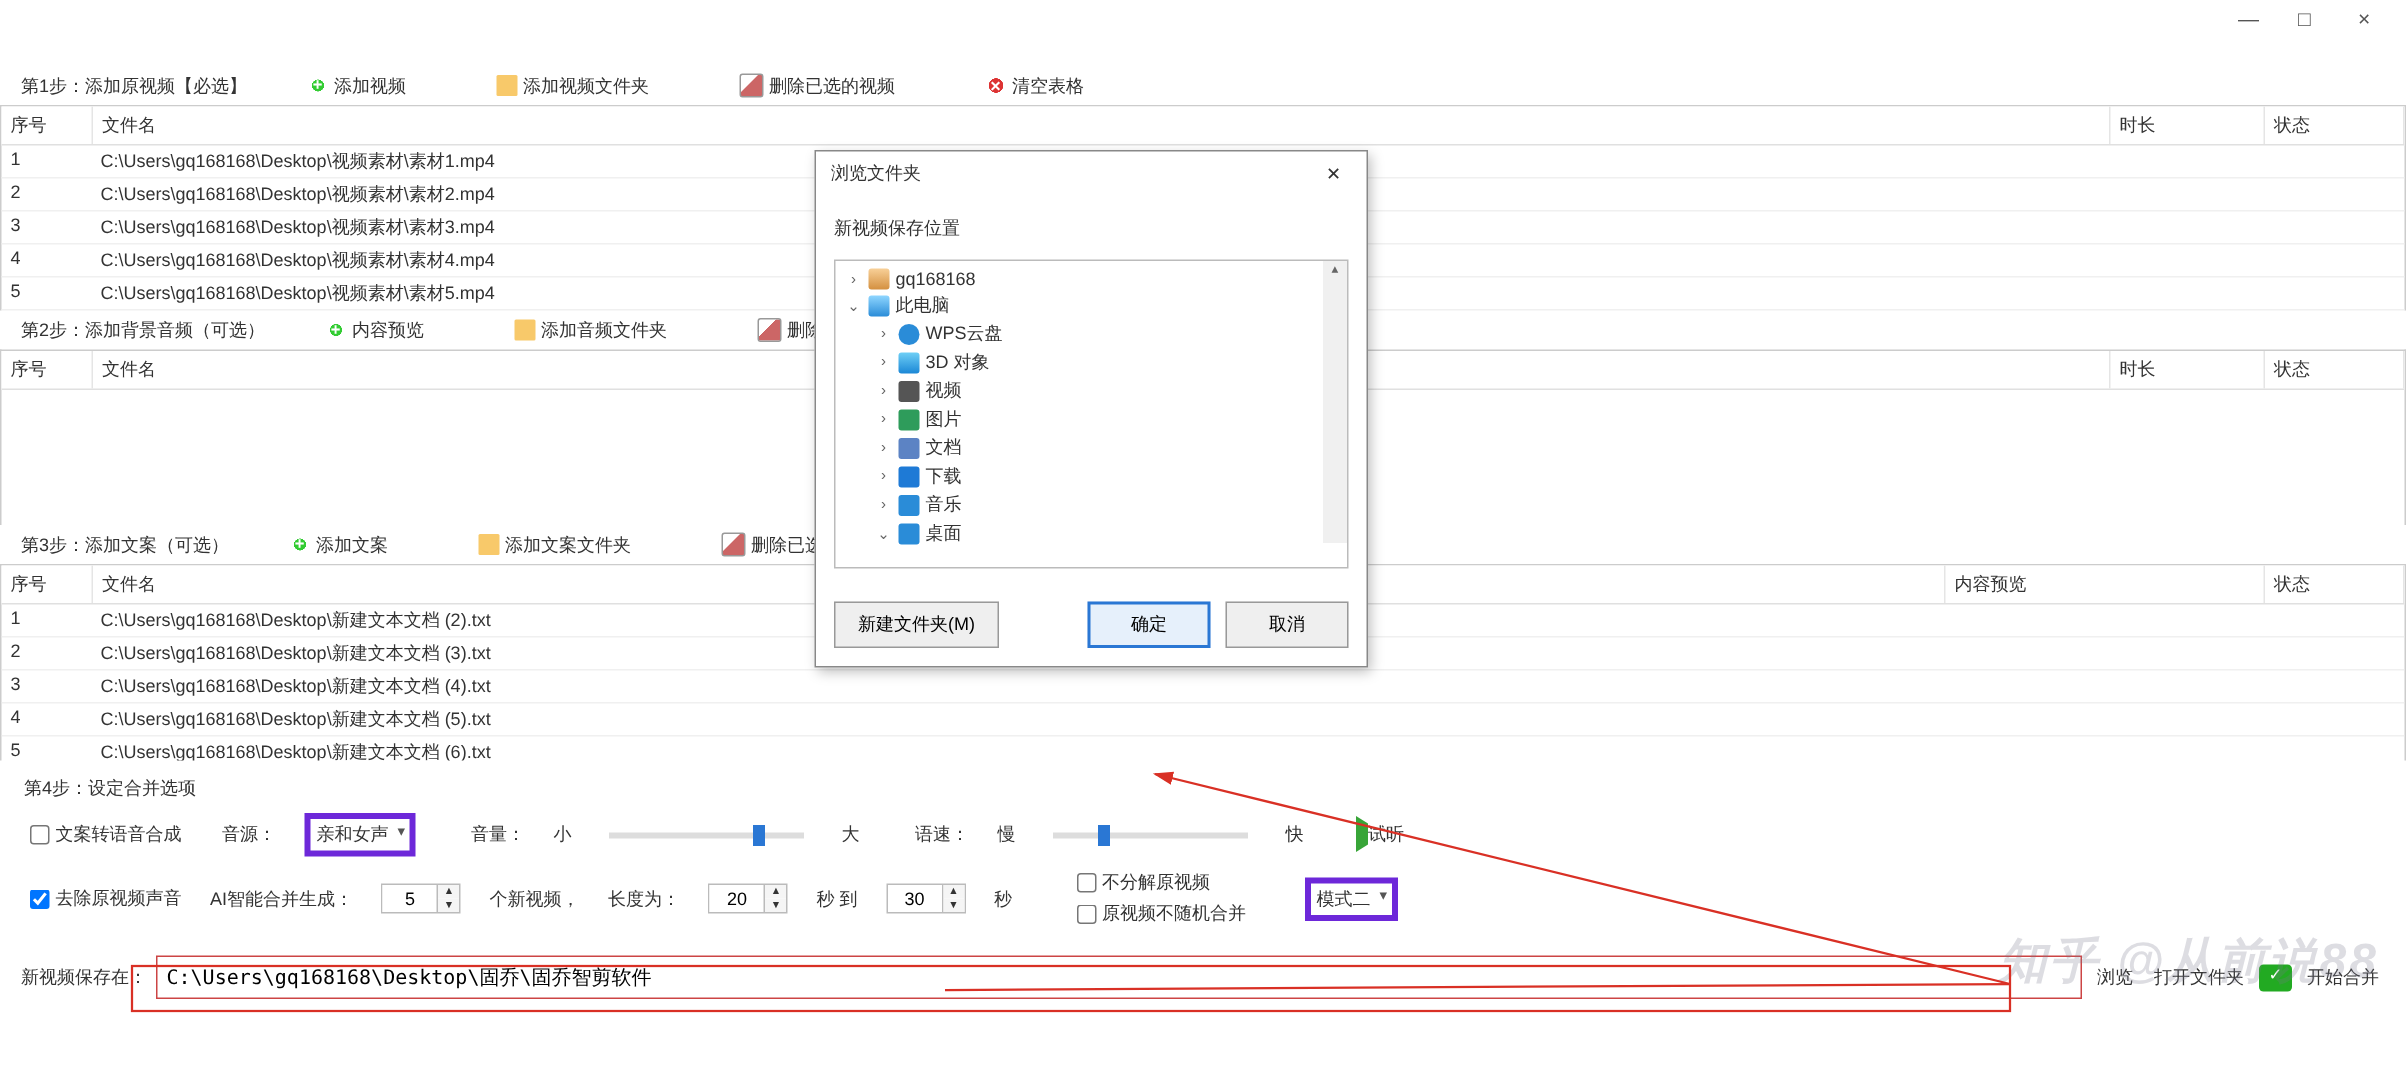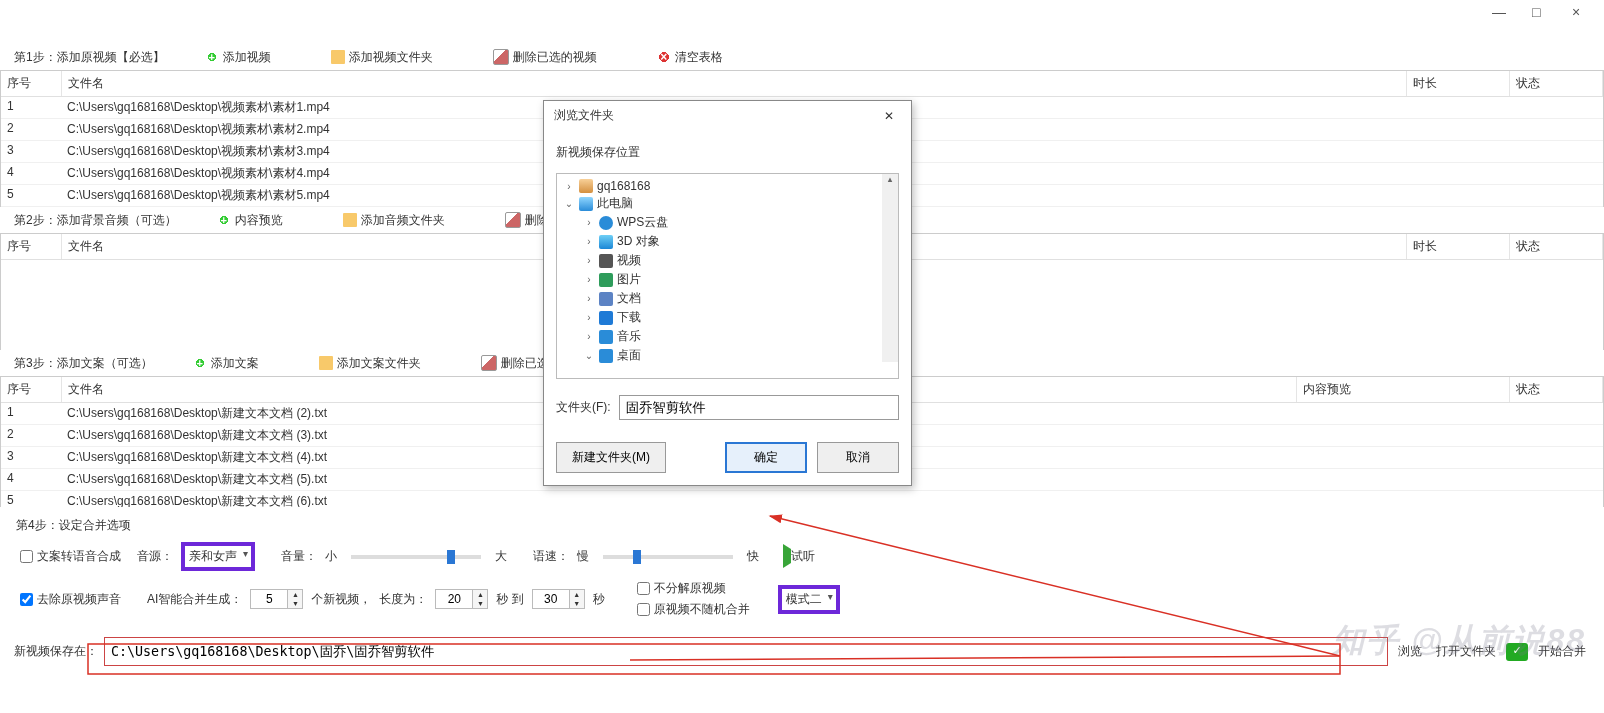--- a/index.html
+++ b/index.html
@@ -26,21 +26,21 @@
 .col-dur{width:90px}
 .col-stat{width:80px}
 .col-prev{width:200px}
 .tbody{}
 .row{display:flex;border-bottom:1px solid #f0f0f0}
 .row div{padding:2px 6px;white-space:nowrap;overflow:hidden}
 .sec3body{height:104px;overflow:hidden}
 .sec2body{height:90px}
 .sec1body{}
 .step4{padding:10px 16px 4px 16px}
-.opt-row{display:flex;align-items:center;gap:8px;margin:8px 0}
+.opt-row{display:flex;align-items:center;gap:19px;margin:8px 0}
 input[type=checkbox]{vertical-align:middle;margin-right:4px}
 .select{border:4px solid #6d28d9;padding:2px 14px 2px 4px;background:#fff;position:relative}
 .select:after{content:"▾";position:absolute;right:3px;top:2px;font-size:10px;color:#555}
 .slider{width:130px;height:4px;background:#ddd;position:relative;margin:0 6px}
 .slider .thumb{width:8px;height:14px;background:#2a77d4;position:absolute;top:-5px}
 .numbox{display:inline-flex;border:1px solid #bbb}
 .numbox input{width:36px;border:none;text-align:center;font-size:12px;padding:2px 0}
 .numbox .spin{width:14px;display:flex;flex-direction:column;border-left:1px solid #bbb}
 .numbox .spin span{flex:1;font-size:7px;text-align:center;line-height:9px;background:#f5f5f5}
 .save-row{display:flex;align-items:center;padding:6px 14px;gap:6px}
@@ -244,21 +244,21 @@
     <span style="margin-left:18px">语速：</span>
     <span>慢</span>
     <div class="slider">
         <div class="thumb" style="left:30px"></div>
       </div>
     <span>快</span>
     <span class="btn" style="margin-left:16px"><span class="ico-play"></span><span>试听</span></span>
   </div>
   <div class="opt-row">
     <label><input type="checkbox" checked="" style=""><span>去除原视频声音</span></label>
-    <span style="margin-left:18px">AI智能合并生成：</span>
+    <span style="margin-left:0">AI智能合并生成：</span>
     <span class="numbox">
         <input value="5" style="">
         <span class="spin">
           <span>▲</span>
           <span>▼</span>
         </span>
       </span>
     <span>个新视频，</span>
     <span>长度为：</span>
     <span class="numbox">
@@ -347,24 +347,20 @@
           <span class="tw">›</span>
           <span class="ti i-mus"></span>
           <span>音乐</span>
         </div>
       <div class="tree-item" style="padding-left:24px">
           <span class="tw">⌄</span>
           <span class="ti i-desk"></span>
           <span>桌面</span>
         </div>
     </div>
-    <div class="fld-row">
-      <span>文件夹(F):</span>
-      <input value="固乔智剪软件" style="">
-    </div>
     <div class="dlg-btns">
       <button style="margin-right:auto;width:110px">新建文件夹(M)</button>
       <button class="primary">确定</button>
       <button>取消</button>
     </div>
   </div>
 </div>
 
 <svg class="anno" width="1604" height="713">
   <defs>

